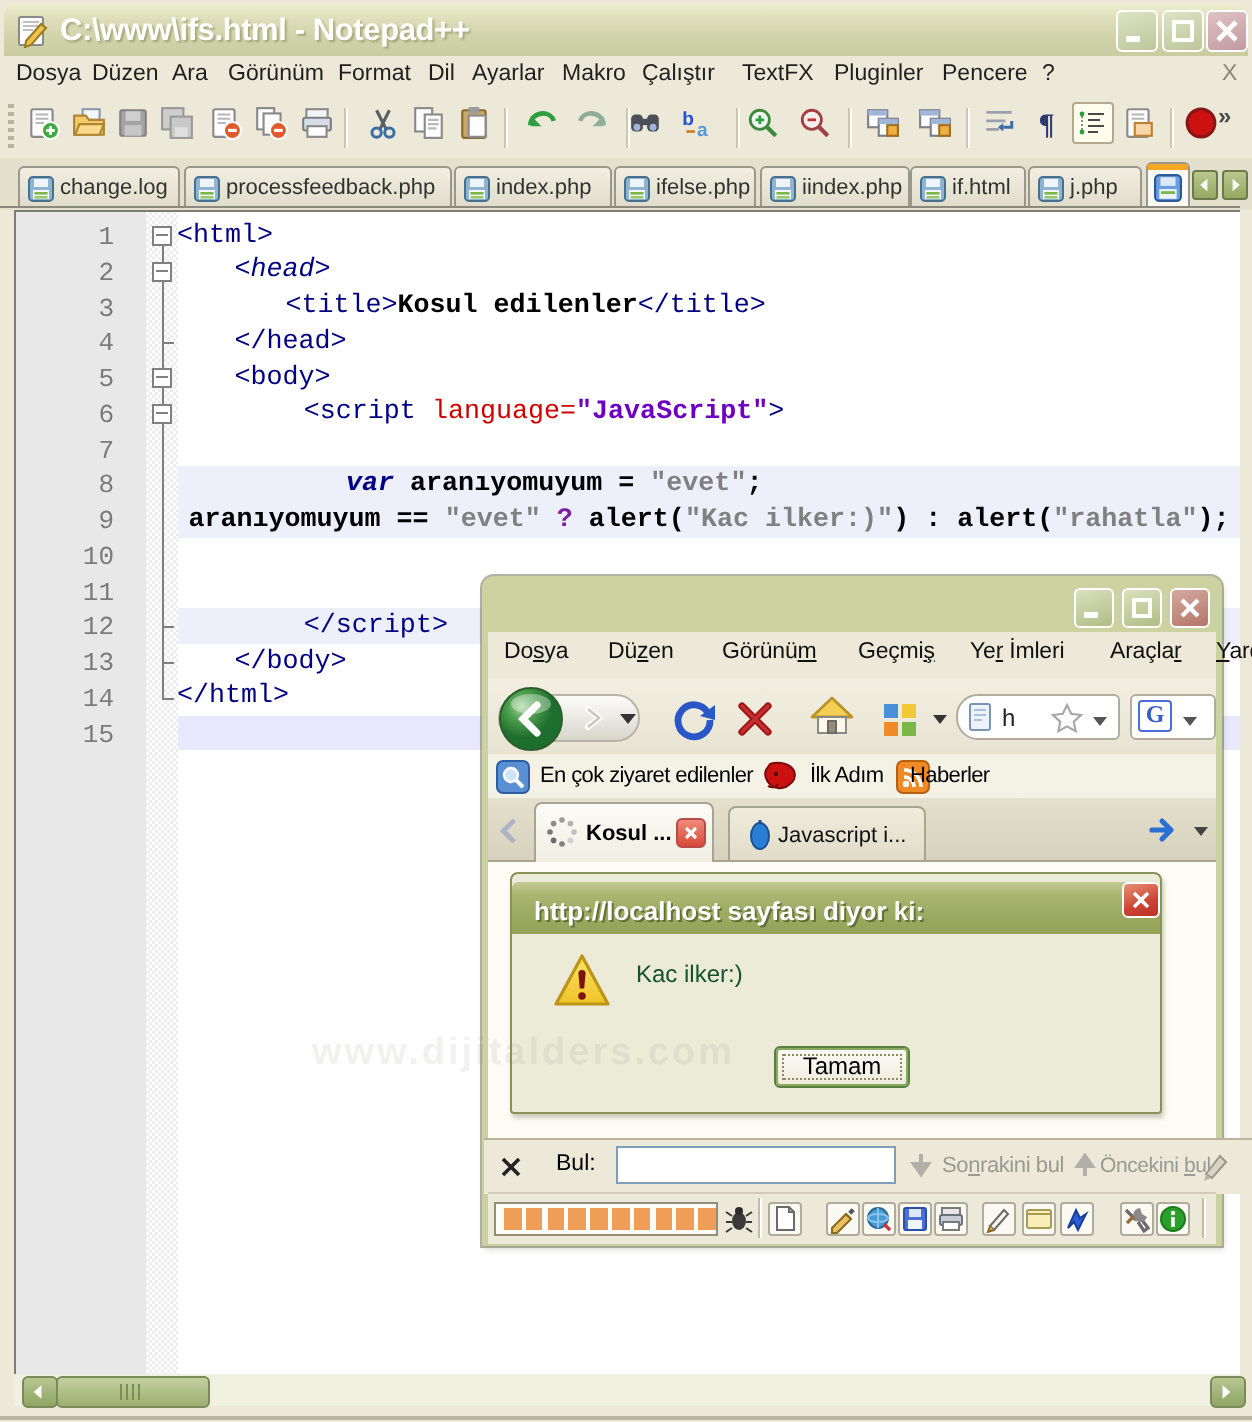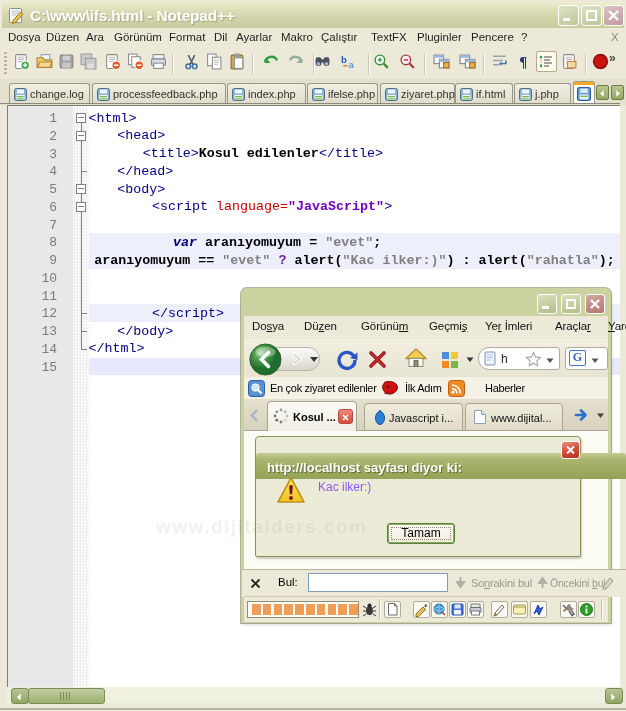--- a/index.html
+++ b/index.html
@@ -53,21 +53,21 @@
 #ff-menu span{position:absolute;top:4px;}
 #ff-nav{position:absolute;left:3px;top:51px;width:364px;height:38px;background:linear-gradient(180deg,#f2efe2,#e8e4d3);border-bottom:1px solid #d0ccb8;}
 #ff-book{position:absolute;left:3px;top:89px;width:364px;height:22px;background:#f4f1e5;border-bottom:1px solid #d0ccb8;font-size:11px;letter-spacing:-0.3px;color:#111;white-space:nowrap;}
 #ff-tabs{position:absolute;left:3px;top:111px;width:364px;height:32px;background:linear-gradient(180deg,#e4e0cd,#d6d2bd);border-bottom:1px solid #a8a492;box-sizing:border-box;}
 #ff-content{position:absolute;left:3px;top:143px;width:364px;height:138px;background:#fdfcf4;}
 #ff-find{position:absolute;left:1px;top:281px;width:392px;height:27px;background:#ece9d8;border-top:1px solid #b8b49e;font-size:12px;white-space:nowrap;overflow:hidden;}
 #ff-status{position:absolute;left:3px;top:308px;width:364px;height:25px;background:#ece9d8;border-top:1px solid #cfcbb6;overflow:hidden;}
 
 #alert{position:absolute;left:255px;top:436px;width:326px;height:121px;background:#ecebd8;
   border:1px solid #8a9356;border-radius:4px 4px 2px 2px;box-sizing:border-box;box-shadow:1px 2px 2px rgba(90,90,70,0.3);}
-#alert-title{position:absolute;left:0;top:16px;width:370px;height:26px;border-radius:3px 3px 0 0;
+#alert-title{position:absolute;left:0;top:4px;width:324px;height:26px;border-radius:3px 3px 0 0;
   background:linear-gradient(180deg,#c2cc93 0%,#aab570 25%,#9dab62 60%,#94a357 100%);}
 #alert-title .txt{position:absolute;left:11px;top:7px;color:#fff;font-weight:bold;font-size:13px;text-shadow:1px 1px 0 rgba(70,80,35,0.65);}
 #alert-close{position:absolute;left:305px;top:4px;width:19px;height:18px;border:1px solid #fff;border-radius:3px;
   background:linear-gradient(160deg,#e88f77,#cc4433 60%,#b83322);box-sizing:border-box;}
 #tamam{position:absolute;left:387px;top:523px;width:68px;height:21px;background:linear-gradient(180deg,#fdfdf8,#efeadb);
   border:1px solid #5a8040;border-radius:3px;box-sizing:border-box;box-shadow:inset 0 0 0 1px #89a95e;
   font-size:12px;text-align:center;line-height:19px;color:#000;}
 #tamam .focus{position:absolute;left:3px;top:3px;right:3px;bottom:3px;border:1px dotted #8a8a6a;}
 .sep{position:absolute;width:1px;height:20px;background:#cac6b2;border-right:1px solid #fff;}
 </style>
@@ -280,21 +280,21 @@
         <div class="lbl">ifelse.php</div>
       </div>
   <div class="ntab" style="left:380px;width:75px;">
         <svg class="abs" style="left:4px;top:4px;" width="13" height="13" viewBox="0 0 13 13">
           <rect x="0.5" y="0.5" width="12" height="12" rx="2" fill="#8fb4d2" stroke="#46708e"></rect>
           <rect x="3" y="1.5" width="7" height="4" fill="#eef4fa"></rect>
           <rect x="2.5" y="7" width="8" height="4.5" fill="#f4f8fc"></rect>
           <rect x="3.2" y="8" width="6.6" height="1.3" fill="#7ab648"></rect>
           <rect x="3.2" y="10" width="6.6" height="1.3" fill="#9ac868"></rect>
         </svg>
-        <div class="lbl">ziyaret.php</div>
+        <div class="lbl">iindex.php</div>
       </div>
   <div class="ntab" style="left:455px;width:58px;">
         <svg class="abs" style="left:4px;top:4px;" width="13" height="13" viewBox="0 0 13 13">
           <rect x="0.5" y="0.5" width="12" height="12" rx="2" fill="#8fb4d2" stroke="#46708e"></rect>
           <rect x="3" y="1.5" width="7" height="4" fill="#eef4fa"></rect>
           <rect x="2.5" y="7" width="8" height="4.5" fill="#f4f8fc"></rect>
           <rect x="3.2" y="8" width="6.6" height="1.3" fill="#7ab648"></rect>
           <rect x="3.2" y="10" width="6.6" height="1.3" fill="#9ac868"></rect>
         </svg>
         <div class="lbl">if.html</div>
@@ -354,21 +354,21 @@
   <div class="abs" style="left:70.0px;top:29.1px;width:6px;height:1px;background:#808080;"></div>
   <div class="abs" style="left:68.0px;top:77.9px;width:10px;height:10px;border:1px solid #808080;background:#fff;box-sizing:border-box;"></div>
   <div class="abs" style="left:70.0px;top:82.4px;width:6px;height:1px;background:#808080;"></div>
   <div class="abs" style="left:68.0px;top:95.7px;width:10px;height:10px;border:1px solid #808080;background:#fff;box-sizing:border-box;"></div>
   <div class="abs" style="left:70.0px;top:100.2px;width:6px;height:1px;background:#808080;"></div>
   <div class="abs" style="left:73.0px;top:65.2px;width:6px;height:1px;background:#808080;"></div>
   <div class="abs" style="left:73.0px;top:207.2px;width:6px;height:1px;background:#808080;"></div>
   <div class="abs" style="left:73.0px;top:224.9px;width:6px;height:1px;background:#808080;"></div>
   <div class="abs" style="left:73.0px;top:242.7px;width:6px;height:1px;background:#808080;"></div>
   <div class="codeline" style="left:80.5px;top:4.5px;"><span class="tag">&lt;html&gt;</span></div>
-  <div class="codeline" style="left:109.2px;top:22.2px;"><span class="tag">&lt;head&gt;</span></div>
+  <div class="codeline" style="left:109.2px;top:22.2px;font-style:italic;"><span class="tag">&lt;head&gt;</span></div>
   <div class="codeline" style="left:134.7px;top:40.0px;"><span class="tag">&lt;title&gt;</span><b>Kosul edilenler</b><span class="tag">&lt;/title&gt;</span></div>
   <div class="codeline" style="left:109.2px;top:57.8px;"><span class="tag">&lt;/head&gt;</span></div>
   <div class="codeline" style="left:109.2px;top:75.5px;"><span class="tag">&lt;body&gt;</span></div>
   <div class="codeline" style="left:143.9px;top:93.2px;"><span class="tag">&lt;script </span><span class="attr">language</span><span class="attr">=</span><span class="val">"JavaScript"</span><span class="tag">&gt;</span></div>
   <div class="codeline" style="left:165.0px;top:128.8px;"><span class="kw">var</span><span class="js"> aranıyomuyum = </span><span class="str">"evet"</span><span class="js">;</span></div>
   <div class="codeline" style="left:86.2px;top:146.5px;"><span class="js">aranıyomuyum == </span><span class="str">"evet"</span><span class="js"> </span><span class="q">?</span><span class="js"> alert(</span><span class="str">"Kac ilker:)"</span><span class="js">) : alert(</span><span class="str">"rahatla"</span><span class="js">);</span></div>
   <div class="codeline" style="left:143.9px;top:199.8px;"><span class="tag">&lt;/script&gt;</span></div>
   <div class="codeline" style="left:109.2px;top:217.5px;text-align:center;"><span class="tag">&lt;/body&gt;</span></div>
   <div class="codeline" style="left:80.5px;top:235.2px;"><span class="tag">&lt;/html&gt;</span></div>
 </div>
@@ -478,21 +478,21 @@
 <path d="M3 2c3-1 8-1 11 2 2 2 2 6-1 8-2 2-6 3-9 1C1 11 0 7 1 5z" fill="#cc1111" stroke="#7a0a0a"></path>
 <circle cx="6" cy="7" r="1" fill="#3a0505"></circle>
           <path d="M2 13c2 1 4 1 5-1" stroke="#7a0a0a" fill="none"></path>
         </svg>
 <div class="abs" style="left:161px;top:5px;color:#000;">İlk Adım</div>
 <svg class="abs" style="left:204px;top:3px;" width="17" height="17" viewBox="0 0 17 17">
 <rect x="0.5" y="0.5" width="16" height="16" rx="3" fill="#f08a24" stroke="#b85f10"></rect>
 <circle cx="5" cy="12" r="1.6" fill="#fff"></circle>
 <path d="M4 8.5a5 5 0 0 1 5 5M4 5a8.5 8.5 0 0 1 8.5 8.5" fill="none" stroke="#fff" stroke-width="1.7"></path>
         </svg>
-<div class="abs" style="left:241px;top:5px;color:#000;">Haberler</div>
+<div class="abs" style="left:211px;top:5px;color:#000;">Haberler</div>
 </div>
   <div id="ff-tabs">
 <svg class="abs" style="left:3px;top:9px;" width="15" height="15" viewBox="0 0 16 16">
           <path d="M10 3L5 8l5 5" fill="none" stroke="#aab4c4" stroke-width="2.6" stroke-linecap="round"></path>
         </svg>
 <div class="abs" style="left:23px;top:2px;width:90px;height:30px;background:linear-gradient(180deg,#fcfbf6,#f0eee2);border:1px solid #a8a492;border-bottom:none;border-radius:4px 4px 0 0;box-sizing:border-box;">
 <svg class="abs" style="left:5px;top:6px;" width="16" height="16" viewBox="0 0 16 16">
 <g fill="#9a9a9a">
               <circle cx="8" cy="2" r="1.4"></circle>
               <circle cx="12.2" cy="3.8" r="1.4" fill="#b0b0b0"></circle>
@@ -509,27 +509,20 @@
               <path d="M4 4l5 5M9 4l-5 5" stroke="#fff" stroke-width="1.6"></path>
             </svg></div>
 </div>
 <div class="abs" style="left:120px;top:4px;width:99px;height:28px;background:linear-gradient(180deg,#f0ecdc,#e0dcc8);border:1px solid #a8a492;border-radius:4px 4px 0 0;box-sizing:border-box;">
 <svg class="abs" style="left:8px;top:5px;" width="14" height="16" viewBox="0 0 14 16">
             <ellipse cx="7" cy="9" rx="4.5" ry="6.5" fill="#2a7fd4" stroke="#1a4f94"></ellipse>
             <path d="M7 2.5V1" stroke="#1a4f94" stroke-width="1.5"></path>
           </svg>
 <div class="abs" style="left:24px;top:8px;font-size:11px;color:#111;">Javascript i...</div>
 </div>
-<div class="abs" style="left:221px;top:4px;width:98px;height:28px;background:linear-gradient(180deg,#f0ecdc,#e0dcc8);border:1px solid #a8a492;border-radius:4px 4px 0 0;box-sizing:border-box;">
-<svg class="abs" style="left:7px;top:5px;" width="14" height="16" viewBox="0 0 14 16">
-            <path d="M1.5 1.5h7l4 4v9h-11z" fill="#fff" stroke="#8aa0c0"></path>
-            <path d="M8.5 1.5v4h4" fill="#dce8f8" stroke="#8aa0c0"></path>
-          </svg>
-<div class="abs" style="left:25px;top:8px;font-size:11px;color:#111;">www.dijital...</div>
-</div>
 <svg class="abs" style="left:329px;top:8px;" width="17" height="16" viewBox="0 0 17 16">
           <path d="M3 8h9M8 3.5L12.5 8 8 12.5" fill="none" stroke="#2a6fd4" stroke-width="2.6" stroke-linecap="round" stroke-linejoin="round"></path>
         </svg>
 <svg class="abs" style="left:352px;top:13px;" width="9" height="7" viewBox="0 0 9 7">
           <polygon points="1,1.5 8,1.5 4.5,6" fill="#444"></polygon>
         </svg>
 </div>
   <div id="ff-content"></div>
   <div id="ff-find">
 <svg class="abs" style="left:7px;top:7px;" width="13" height="13" viewBox="0 0 13 13">
@@ -630,18 +623,18 @@
 <defs>
           <linearGradient id="tg" x1="0" y1="0" x2="0" y2="1">
             <stop offset="0%" stop-color="#fce468"></stop>
             <stop offset="100%" stop-color="#f0c228"></stop>
           </linearGradient>
         </defs>
 <path d="M15 3L28 27H2z" fill="url(#tg)" stroke="#bd9318" stroke-width="1.6" stroke-linejoin="round"></path>
 <path d="M15 10c1.2 0 1.9.7 1.8 1.8l-.7 7.4h-2.2l-.7-7.4C13.1 10.7 13.8 10 15 10z" fill="#7a150a"></path>
 <circle cx="15" cy="23" r="1.9" fill="#7a150a"></circle>
       </svg>
-<div class="abs" style="left:62px;top:43px;font-size:12px;color:#8b5cf6;">Kac ilker:)</div>
+<div class="abs" style="left:62px;top:43px;font-size:12px;color:#14532d;">Kac ilker:)</div>
 </div>
 <div id="tamam"><div class="focus"></div>Tamam</div>
 
 <div class="abs" style="left:156px;top:516px;font-size:19px;font-weight:bold;color:rgba(140,142,132,0.12);letter-spacing:1.5px;z-index:50;font-family:'Liberation Sans',sans-serif;">www.dijitalders.com</div>
 </div>
 
 </body></html>

